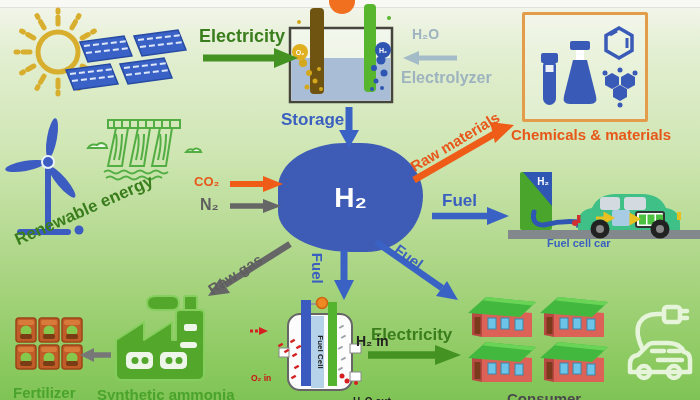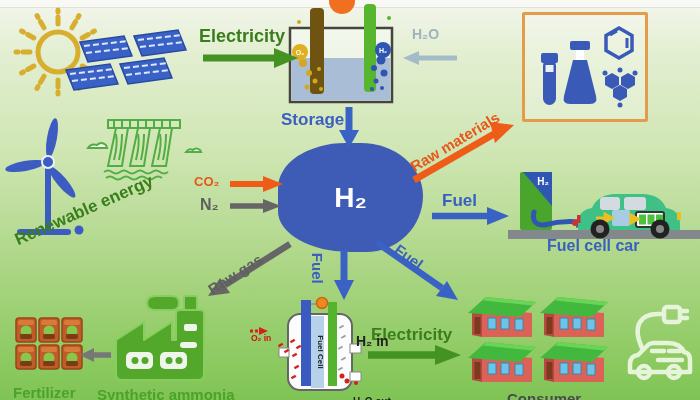--- a/index.html
+++ b/index.html
@@ -8,21 +8,21 @@
     font-family:"Liberation Sans",sans-serif;
     background:linear-gradient(180deg,#f4f6ee 0%,#e4efd3 12%,#cfe6b3 38%,#aad583 68%,#8ac95e 92%,#7fc355 100%);
   }
   .abs{position:absolute;}
   .lbl{font-weight:bold;white-space:nowrap;line-height:1.1;}
   .green{color:#3a7d1c;}
   .blue{color:#3a5fc0;}
   .orange{color:#e8571a;}
   .gray{color:#5f5f5f;}
   .steel{color:#9db4c0;}
-  .red{color:#cc1414;}
+  .red{color:#cc1414;margin-top:40px;}
   .dark{color:#222;}
   .cut{color:#4aa32a;}
   #topstrip{left:0;top:0;width:700px;height:7px;background:#f8f9f5;border-bottom:1px solid #e0e1d8;}
   #h2-blob{
     left:278px;top:143px;width:145px;height:109px;background:#3e5cb6;
     border-radius:52% 48% 44% 56% / 46% 54% 58% 42%;
     display:flex;align-items:center;justify-content:center;
     color:#fff;font-weight:bold;font-size:28px;
   }
   #chem-box{left:522px;top:12px;width:120px;height:104px;border:3px solid #e29c4a;border-radius:2px;background:rgba(252,252,248,0.30);}
@@ -433,27 +433,29 @@
     <polygon points="16,2 2,9 16,16" fill="#777"></polygon>
   </svg>
 
   <svg class="abs" style="left:248px;top:326px" width="22" height="10">
     <line x1="2" y1="5" x2="12" y2="5" stroke="#d42020" stroke-width="3" stroke-dasharray="3 2"></line>
     <polygon points="11,1 20,5 11,9" fill="#d42020"></polygon>
   </svg>
 
   <div class="abs lbl green" style="left:199px;top:27px;font-size:18px">Electricity</div>
   <div class="abs lbl steel" style="left:412px;top:27px;font-size:14px">H₂O</div>
+  <div class="abs lbl steel" style="left:401px;top:69px;font-size:16px">Electrolyzer</div>
+  <div class="abs lbl orange" style="left:511px;top:127px;font-size:15px">Chemicals &amp; materials</div>
   <div class="abs lbl blue" style="left:281px;top:111px;font-size:17px">Storage</div>
   <div class="abs lbl orange rot" style="left:412px;top:160px;font-size:15px;transform:rotate(-31deg)">Raw materials</div>
   <div class="abs lbl green rot" style="left:16px;top:232px;font-size:17px;transform:rotate(-24deg)">Renewable energy</div>
   <div class="abs lbl orange" style="left:194px;top:175px;font-size:13px">CO₂</div>
   <div class="abs lbl gray" style="left:200px;top:196px;font-size:16px">N₂</div>
   <div class="abs lbl blue" style="left:442px;top:192px;font-size:17px">Fuel</div>
-  <div class="abs lbl blue" style="left:547px;top:237px;font-size:16px">Fuel cell car</div>
+  <div class="abs lbl blue" style="left:547px;top:237px;font-size:11px">Fuel cell car</div>
   <div class="abs lbl gray rot" style="left:210px;top:283px;font-size:15px;transform:rotate(-33deg)">Raw gas</div>
   <div class="abs lbl blue" style="left:301px;top:260px;font-size:15px;transform:rotate(90deg)">Fuel</div>
   <div class="abs lbl blue rot" style="left:396px;top:240px;font-size:15px;transform:rotate(36deg)">Fuel</div>
   <div class="abs lbl cut" style="left:13px;top:385px;font-size:15px">Fertilizer</div>
   <div class="abs lbl cut" style="left:97px;top:387px;font-size:15px">Synthetic ammonia</div>
   <div class="abs lbl green" style="left:371px;top:326px;font-size:17px">Electricity</div>
   <div class="abs lbl" style="left:507px;top:391px;font-size:15px;color:#4a4a4a">Consumer</div>
   <div class="abs lbl red" style="left:251px;top:334px;font-size:8.5px">O₂ in</div>
   <div class="abs lbl dark" style="left:356px;top:334px;font-size:14px">H₂ in</div>
   <div class="abs lbl dark" style="left:353px;top:396px;font-size:10px">H₂O out</div>

